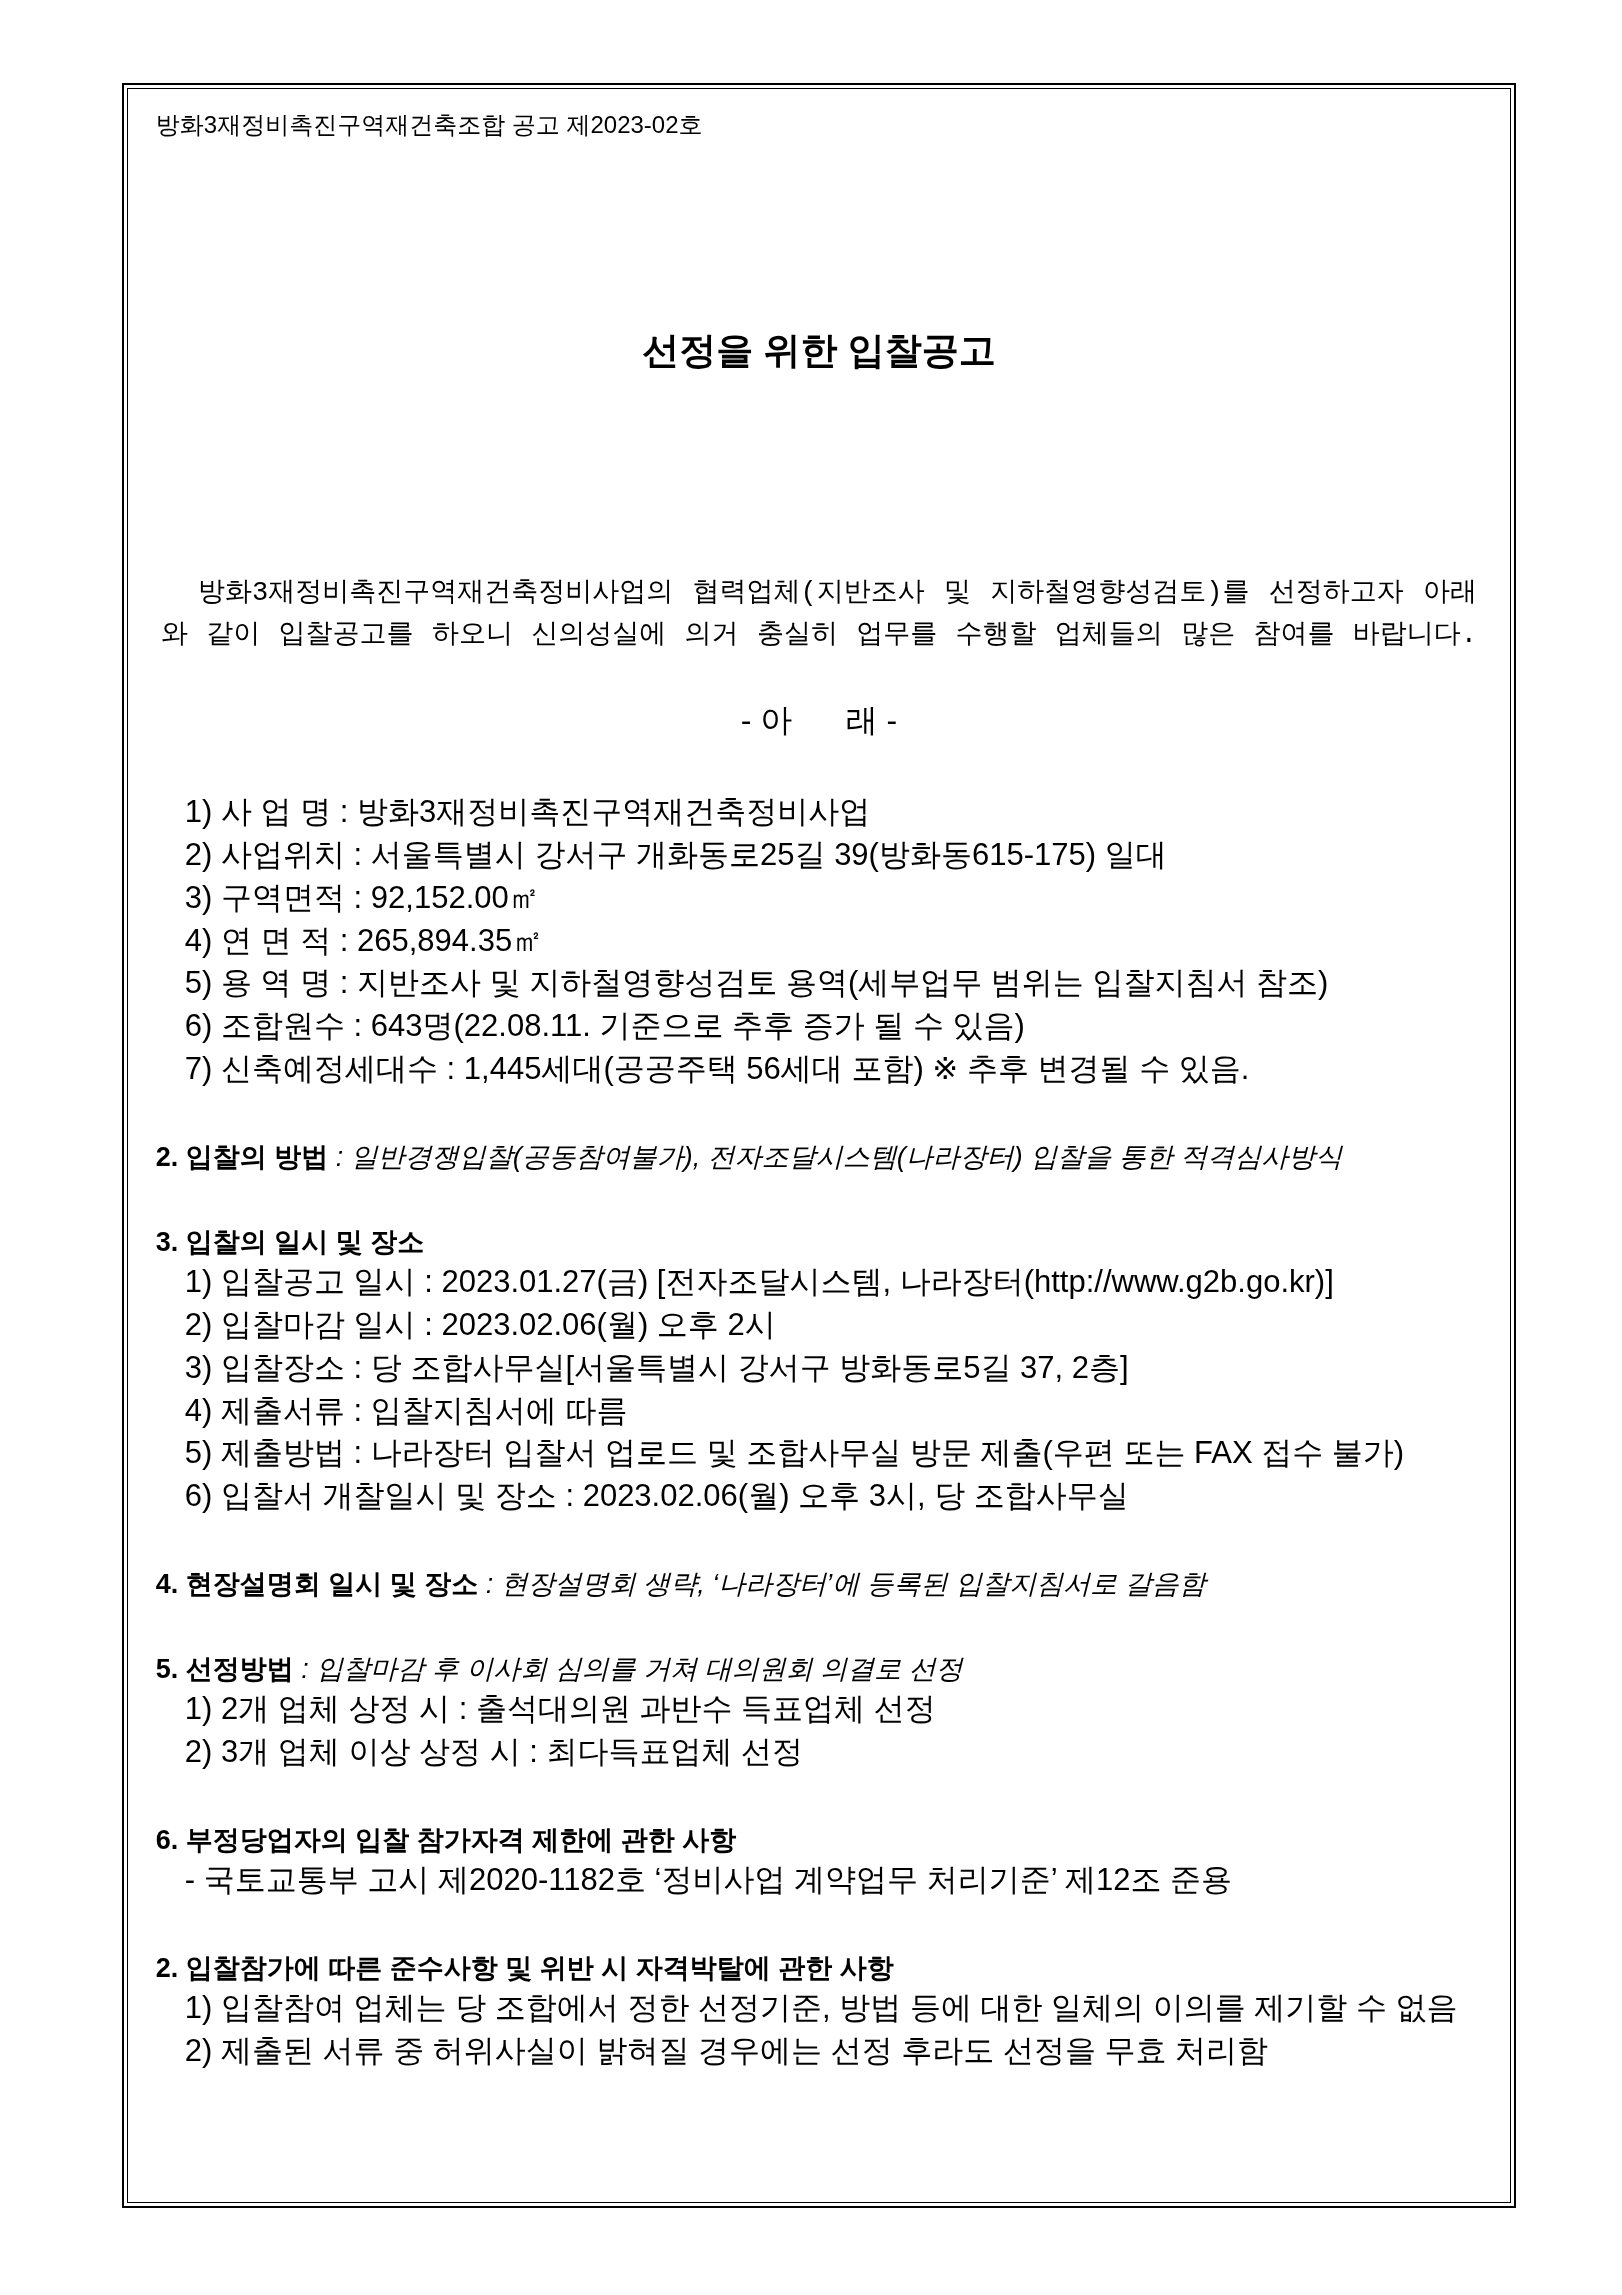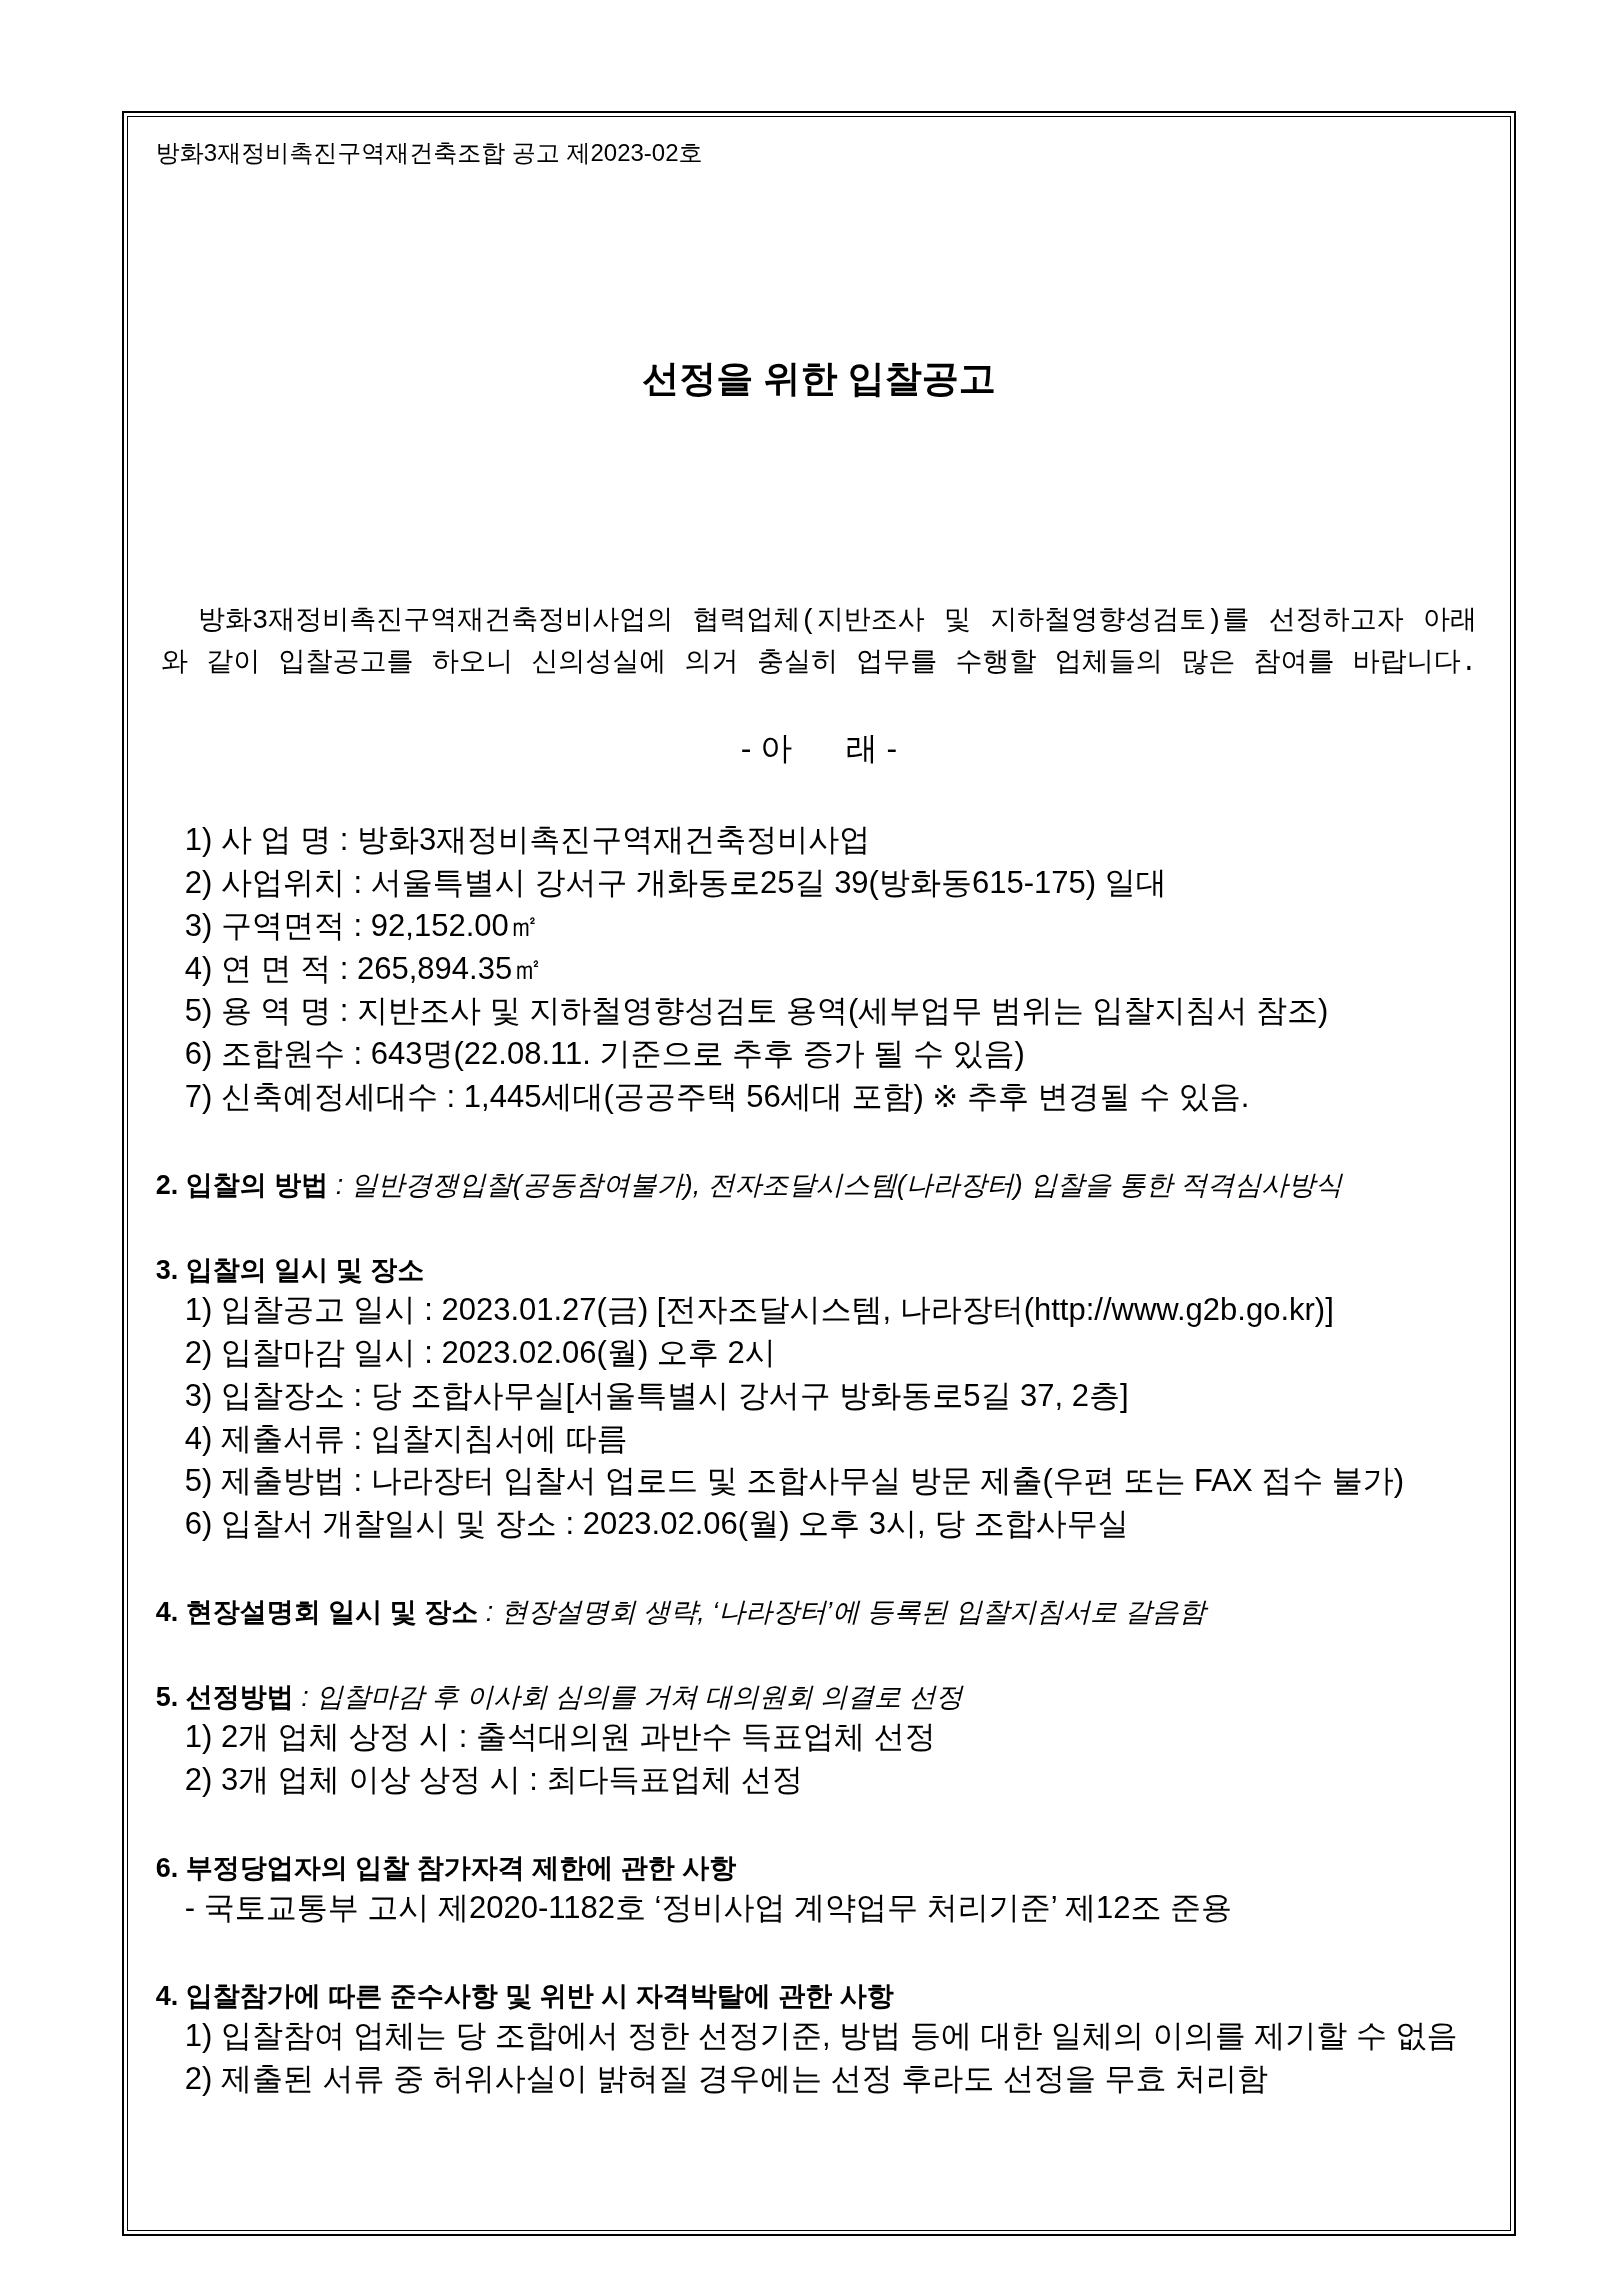--- a/index.html
+++ b/index.html
@@ -18,21 +18,20 @@
   }
   .frame {
     position: absolute;
     left: 122px;
     top: 83px;
     width: 1394px;
     height: 2125px;
     border: 2.6px solid #000000;
     box-sizing: border-box;
     padding: 3.3px;
-    margin-top: 28px;
   }
   .frame-inner {
     width: 100%;
     height: 100%;
     box-sizing: border-box;
     border: 1.3px solid #000000;
     padding: 22px 27.5px 0 27.5px;
     overflow: hidden;
   }
   .doc-number {
@@ -148,21 +147,21 @@
   </div>
 
   <div class="section">
     <p class="section-heading"><span class="h-bold">6. 부정당업자의 입찰 참가자격 제한에 관한 사항</span><span class="h-inline"></span></p>
     <div class="section-items">
               <p class="item">- 국토교통부 고시 제2020-1182호 ‘정비사업 계약업무 처리기준’ 제12조 준용</p>
             </div>
   </div>
 
   <div class="section">
-    <p class="section-heading"><span class="h-bold">4. 입찰참가에 따른 준수사항 및 위반 시 자격박탈에 관한 사항</span><span class="h-inline"></span></p>
+    <p class="section-heading"><span class="h-bold">2. 입찰참가에 따른 준수사항 및 위반 시 자격박탈에 관한 사항</span><span class="h-inline"></span></p>
     <div class="section-items">
               <p class="item">1) 입찰참여 업체는 당 조합에서 정한 선정기준, 방법 등에 대한 일체의 이의를 제기할 수 없음</p>
               <p class="item">2) 제출된 서류 중 허위사실이 밝혀질 경우에는 선정 후라도 선정을 무효 처리함</p>
             </div>
   </div>
 
 </div>
 
     </div>
   </div>

